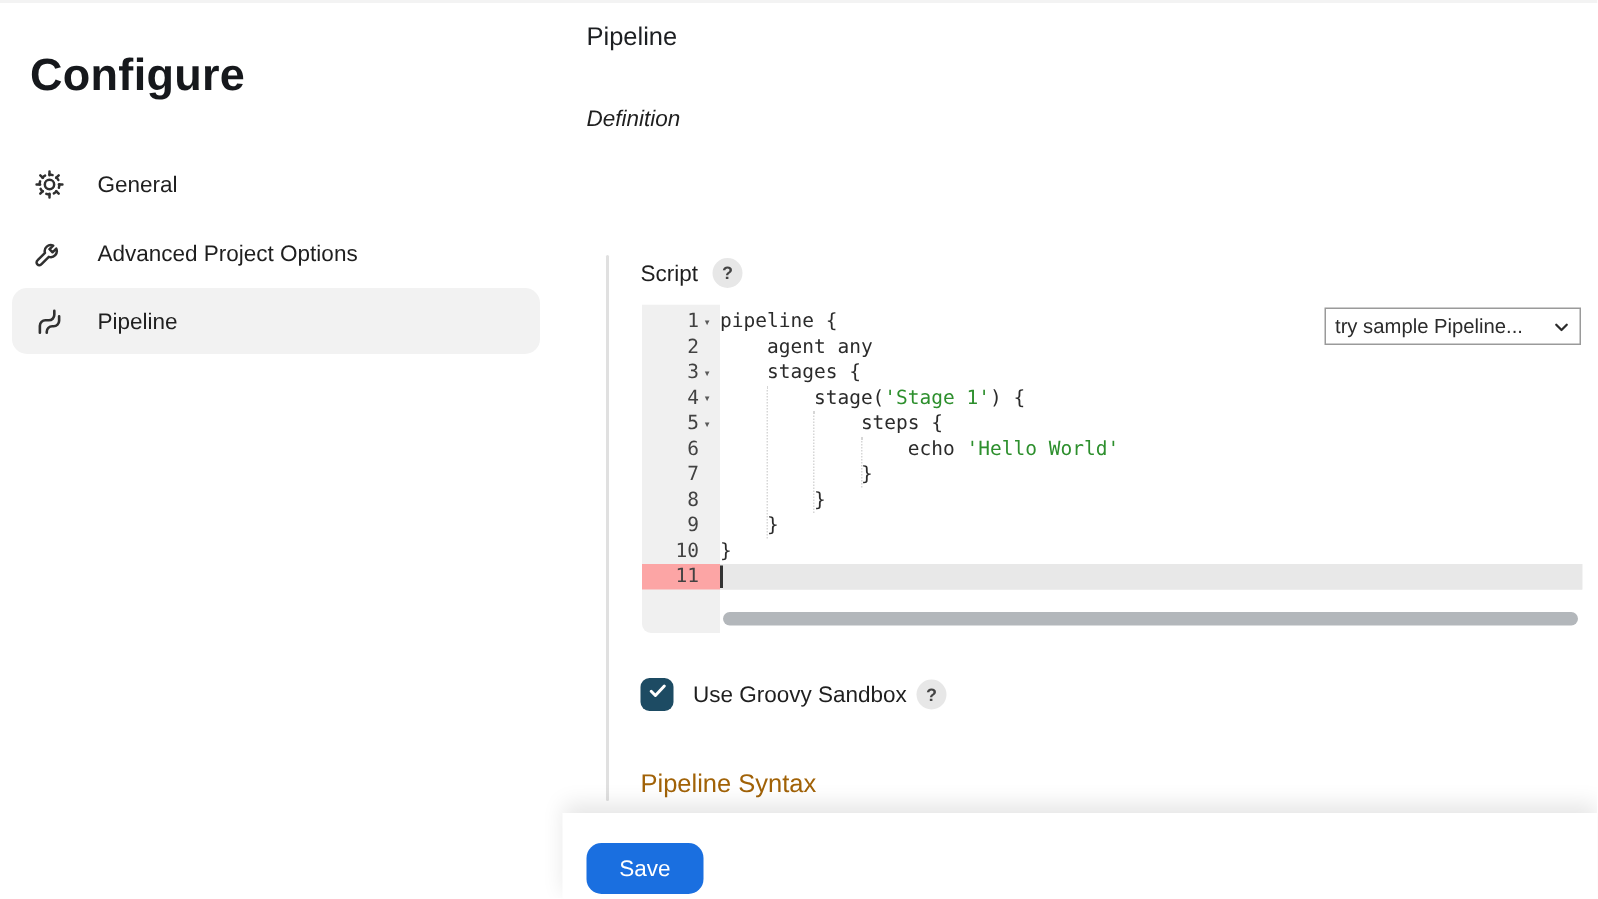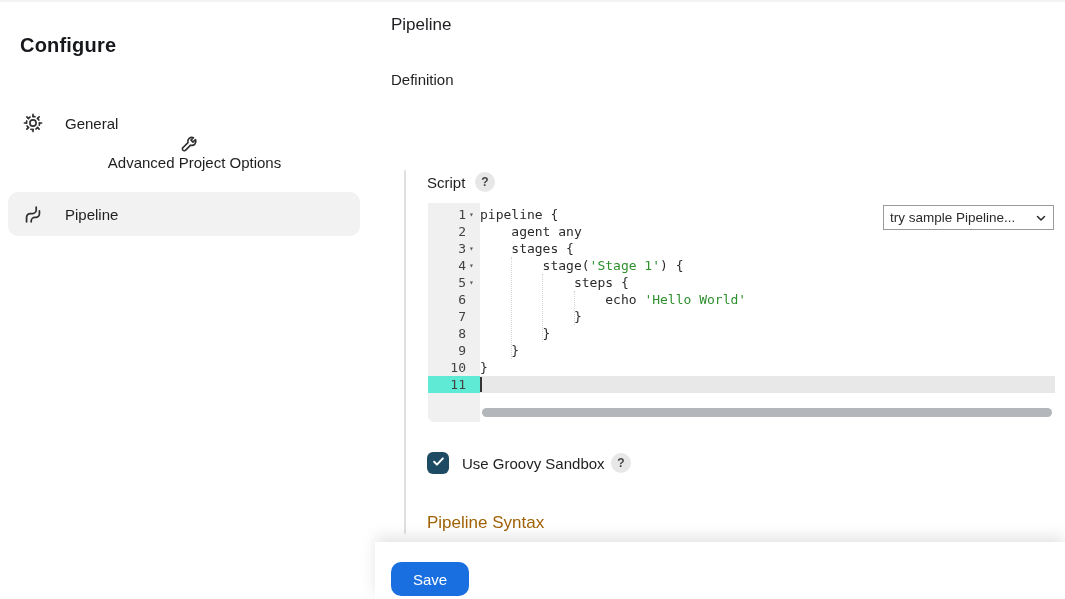--- a/index.html
+++ b/index.html
@@ -4,32 +4,32 @@
 <style>
   * { margin:0; padding:0; box-sizing:border-box; }
   html,body { background:#ffffff; }
   body { font-family:"Liberation Sans", sans-serif; color:#1f1f1f; }
   #page {
     position:relative; width:1065px; height:599px; background:#fff;
     overflow:hidden; border-top:2px solid #f3f3f3;
   }
 
   
-  .side-title { position:absolute; left:20px; top:32px; font-size:20px; font-weight:700; color:#16181c; letter-spacing:.2px; }
+  .side-title { position:absolute; left:20px; top:32px; font-size:30px; font-weight:700; color:#16181c; letter-spacing:.2px; }
   .nav-item {
     position:absolute; left:8px; width:352px; height:44px; border-radius:10px;
     display:flex; align-items:center; cursor:pointer;
   }
   .nav-item.selected { background:#f2f2f2; }
   .nav-item .ico { width:22px; height:22px; margin-left:14px; display:flex; align-items:center; justify-content:center; }
   .nav-item .lbl { margin-left:21px; font-size:15px; color:#1f1f1f; }
 
   
   .main-title { position:absolute; left:391px; top:13px; font-size:17px; font-weight:500; color:#1c1e21; }
-  .def-label  { position:absolute; left:391px; top:69px; font-size:15px; color:#1f1f1f; }
+  .def-label  { position:absolute; left:391px; top:69px; font-size:15px; color:#1f1f1f;font-style:italic; }
 
   .select-box {
     position:absolute; left:391px; top:98px; width:664px; height:39px;
     border:2px solid #cfcfcf; border-radius:10px; background:#fff;
     display:flex; align-items:center; cursor:pointer;
   }
   .select-box .sel-text { margin-left:15px; font-size:15px; color:#1f1f1f; }
   .select-box .chev { position:absolute; right:13px; top:10px; }
 
   .section-bar { position:absolute; left:404px; top:168px; width:2px; height:364px; background:#e0e0e0; border-radius:1px; }
@@ -50,21 +50,21 @@
     background:#fff; font-family:"DejaVu Sans Mono", monospace; font-size:13px;
     border-radius:0 0 6px 6px; overflow:hidden;
   }
   .gutter {
     position:absolute; left:0; top:0; width:52px; height:100%;
     background:#f0f0f0; padding-top:3px;
   }
   .g-row { height:17px; display:flex; align-items:center; justify-content:flex-end; padding-right:3px; color:#424242; }
   .g-row .num { text-align:right; }
   .g-row .fold { width:11px; font-size:8px; color:#5a5a5a; line-height:17px; text-align:center; cursor:pointer; }
-  .g-row.active { background:#5eead4; }
+  .g-row.active { background:#fca5a5; }
   .code-area { position:absolute; left:52px; top:0; right:0; height:100%; padding-top:3px; cursor:text; }
   .c-row { height:17px; line-height:17px; white-space:pre; color:#2b2b2b; position:relative; }
   .c-row.active { background:#e8e8e8; margin-right:0; }
   .c-row.active::before { content:""; position:absolute; left:0; top:1px; width:2px; height:15px; background:#333; }
   .tok-string { color:#2d8f2d; }
   .active-stripe { position:absolute; left:0; right:0; height:17px; background:#e8e8e8; top:173px; z-index:0; }
   .indent-guide { position:absolute; width:0; border-left:1px dotted #d6d6d6; z-index:1; }
   .h-scrollbar {
     position:absolute; left:54px; right:3px; top:205px; height:9px;
     background:#b3b7bb; border-radius:5px; cursor:pointer;
@@ -106,21 +106,21 @@
     <span class="ico">
       <svg width="22" height="22" viewBox="0 0 24 24" fill="none" stroke="#303030" stroke-width="1.8" stroke-linecap="round">
         <circle cx="12" cy="12" r="3.4"></circle>
         <circle cx="12" cy="12" r="7.2" stroke-dasharray="2.4 3.2"></circle>
         <path d="M12 2.6v2.6M12 18.8v2.6M2.6 12h2.6M18.8 12h2.6M5.3 5.3l1.9 1.9M16.8 16.8l1.9 1.9M18.7 5.3l-1.9 1.9M7.2 16.8l-1.9 1.9"></path>
       </svg>
     </span>
     <span class="lbl">General</span>
   </div>
 
-  <div class="nav-item" style="top:130px;flex-direction:column;">
+  <div class="nav-item" style="top:145px;">
     <span class="ico">
       <svg width="22" height="22" viewBox="0 0 24 24" fill="none" stroke="#303030" stroke-width="1.8" stroke-linecap="round" stroke-linejoin="round">
         <path d="M14.7 6.3a4.4 4.4 0 0 0-6 5.3L3.4 16.9a2 2 0 1 0 2.8 2.8l5.3-5.3a4.4 4.4 0 0 0 5.4-6l-2.7 2.7-2.2-2.2 2.7-2.6z"></path>
       </svg>
     </span>
     <span class="lbl">Advanced Project Options</span>
   </div>
 
   <div class="nav-item selected" style="top:190px;">
     <span class="ico">

